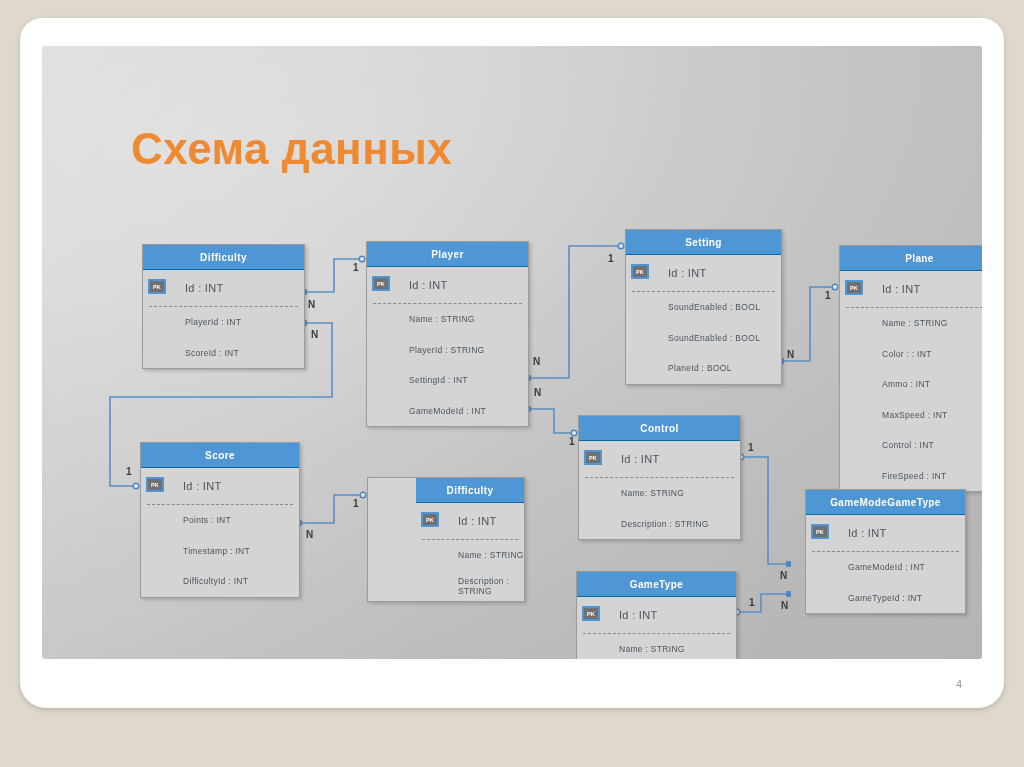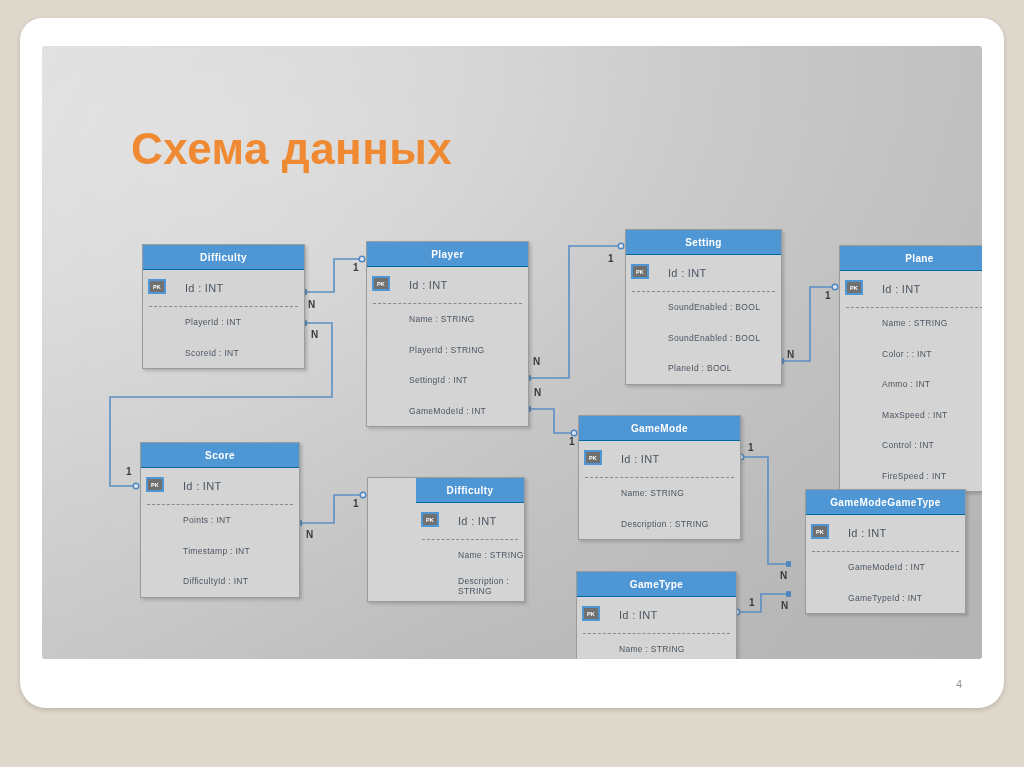--- a/index.html
+++ b/index.html
@@ -317,21 +317,21 @@
         <div class="divider"></div>
         <div class="attr-row">
           <div class="attr-label">Name : STRING</div>
         </div>
         <div class="attr-row">
           <div class="attr-label">Description : STRING</div>
         </div>
       </div>
 
       <div class="entity" style="left:536px; top:369px; width:163px;">
-        <div class="entity-header">GameMode</div>
+        <div class="entity-header">Control</div>
         <div class="pk-row">
           <div class="pk-badge">PK</div>
           <div class="pk-label">Id : INT</div>
         </div>
         <div class="divider"></div>
         <div class="attr-row">
           <div class="attr-label">Name: STRING</div>
         </div>
         <div class="attr-row">
           <div class="attr-label">Description : STRING</div>

